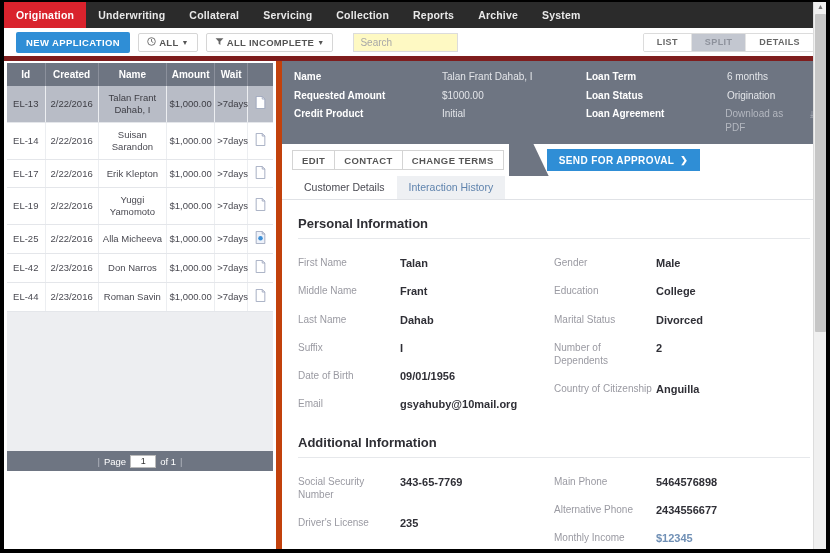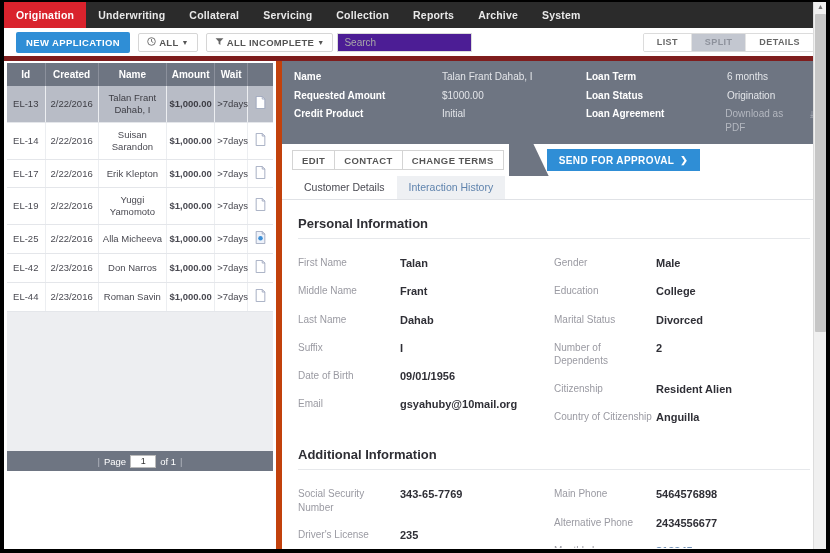--- a/index.html
+++ b/index.html
@@ -71,24 +71,24 @@
     font-size: 9.5px; font-weight: bold;
     letter-spacing: .3px;
     padding: 4px 8px;
     border: 1px solid #d6d6d6; border-radius: 2px;
     margin-left: 8px;
     display: flex; align-items: center; gap: 3px;
     cursor: pointer; white-space: nowrap;
     height: 19px;
   }
   .search-box {
-    margin-left: 4px;
-    height: 19px; width: 135px;
+    margin-left: 20px;
+    height: 19px; width: 105px;
     border: 1px solid #dcdcdc;
-    background: #4c1d95;
+    background: #fef9c3;
     font-size: 10px;
     color: #888;
     padding: 0 6px;
     font-family: "Liberation Sans", sans-serif;
   }
   .search-box::placeholder { color: #a8a8a8; }
   .view-toggle {
     margin-left: auto;
     display: flex;
     border: 1px solid #dcdcdc;
@@ -142,21 +142,21 @@
     border-bottom: 1px solid #e4e6ea;
     border-right: 1px solid #eceef1;
     background: #fff;
     line-height: 1.25;
   }
   table.grid td:last-child { border-right: none; }
   table.grid tr.selected td { background: #b8bcc6; color: #3d3d44; }
   .col-id { width: 15%; }
   .col-created { width: 21%; }
   .col-name { width: 27%; }
-  .col-amount { width: 19%; font-weight: bold; }
+  .col-amount { width: 19%; }
   .col-wait { width: 13%; }
   .col-doc { width: 10%; }
   .doc-ico { display:inline-block; width: 11px; height: 13px; }
   .grid-fill { flex: 1; background: #edeef1; border-top: none; }
   .pager {
     background: #6e7582;
     color: #fff;
     font-size: 9.5px;
     height: 20px;
     display: flex; align-items: center; justify-content: center;
@@ -544,24 +544,20 @@
               </div>
               <div class="frow">
                 <div class="flbl">Marital Status</div>
                 <div class="fval">Divorced</div>
               </div>
               <div class="frow">
                 <div class="flbl">Number of Dependents</div>
                 <div class="fval">2</div>
               </div>
               <div class="frow">
-                <div class="flbl">Citizenship</div>
-                <div class="fval">Resident Alien</div>
-              </div>
-              <div class="frow">
                 <div class="flbl">Country of Citizenship</div>
                 <div class="fval">Anguilla</div>
               </div>
             </div>
         </div>
 
         <div class="sec-title">Additional Information</div>
         <div class="fgrid">
           <div class="fcol" id="ai-left">
               <div class="frow">

